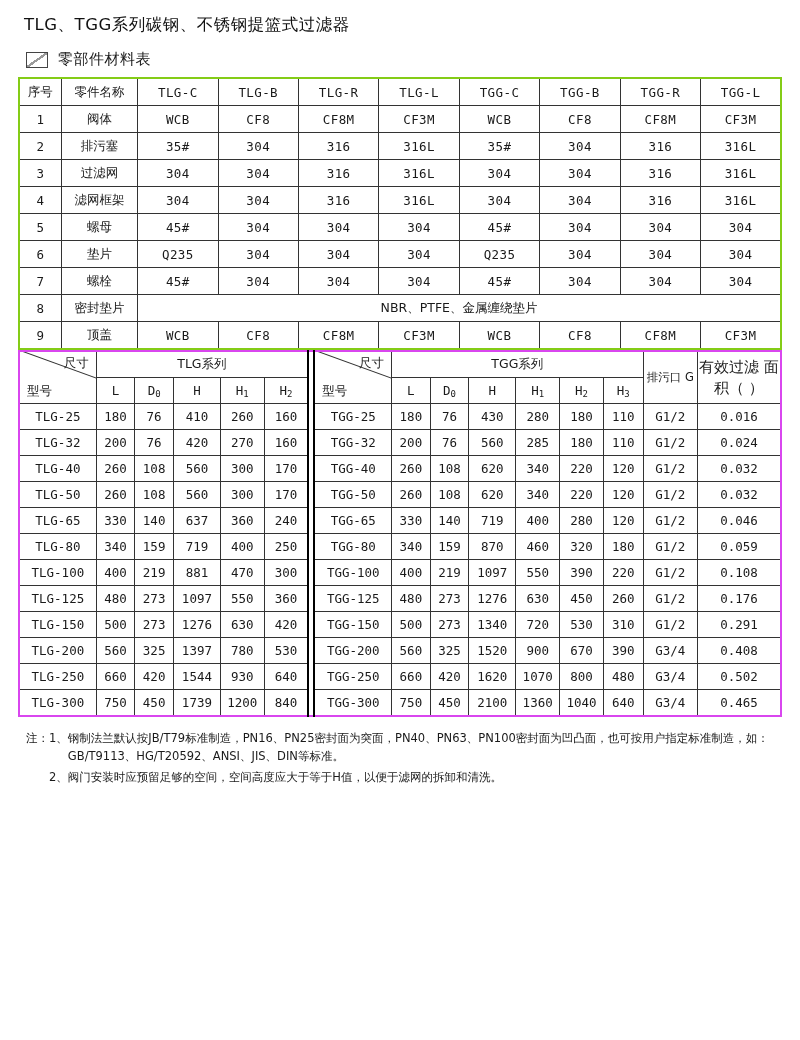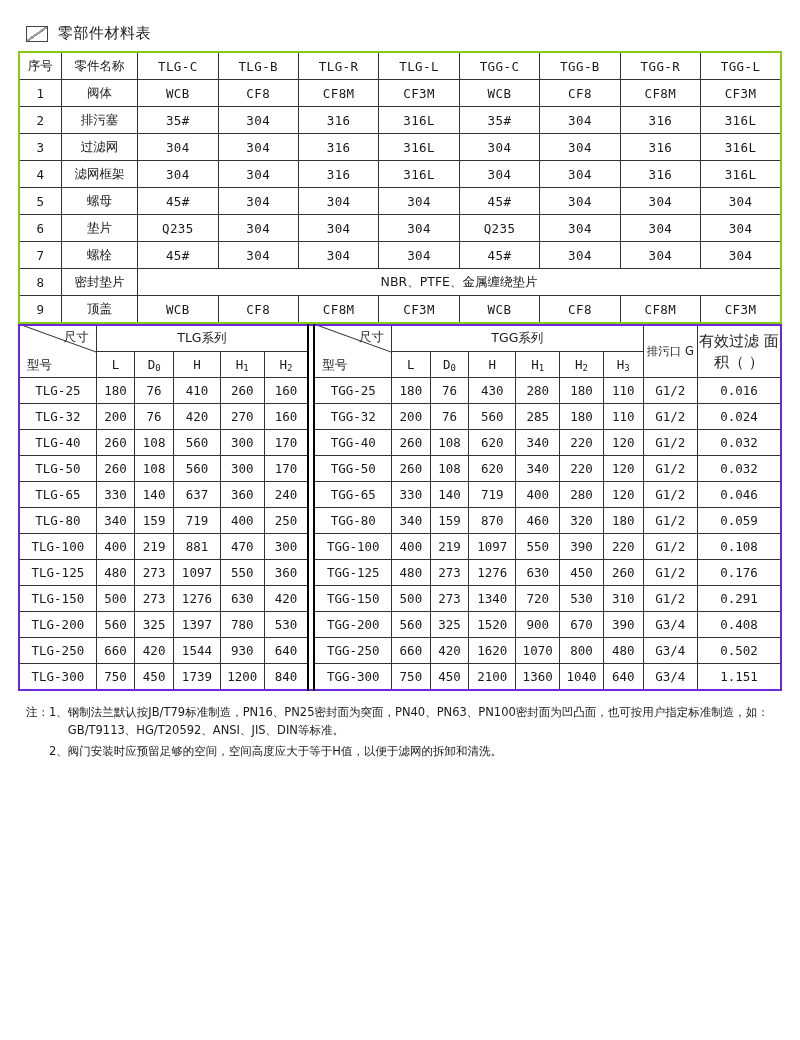--- a/index.html
+++ b/index.html
@@ -72,21 +72,21 @@
     font-family: "DejaVu Sans", "Liberation Sans", sans-serif;
     font-size: 12.5px;
   }
   .unit-line {
     text-align: right;
     font-size: 11.5px;
     margin: 2px 6px 4px 0;
     font-family: "DejaVu Sans", sans-serif;
   }
   .dim-table {
-    border: 2px solid #6d28d9;
+    border: 2px solid #d946ef;
   }
   .dim-table td {
     border: 1px solid #333;
     text-align: center;
     height: 25px;
     font-size: 12.5px;
     font-family: "DejaVu Sans Mono", "Liberation Mono", monospace;
     padding: 0 1px;
   }
   .dim-table td.hdr {
@@ -156,20 +156,21 @@
     vertical-align: baseline;
     position: relative;
     top: 2px;
   }
 </style>
 </head>
 <body>
 
 <div class="page">
 
+  <h1 class="doc-title">TLG、TGG系列碳钢、不锈钢提篮式过滤器</h1>
 
   <div class="section-head">
     <span class="section-mark"></span>
     <span class="section-title">零部件材料表</span>
   </div>
 
   <table class="mat-table">
     <colgroup>
       <col style="width:42px">
         <col style="width:76px">
@@ -552,21 +553,21 @@
         <td>1200</td>
         <td>840</td>
         <td>TGG-300</td>
         <td>750</td>
         <td>450</td>
         <td>2100</td>
         <td>1360</td>
         <td>1040</td>
         <td>640</td>
         <td>G3/4</td>
-        <td>1.151</td>
+        <td>0.465</td>
       </tr>
     </tbody>
   </table>
 
   <div class="notes">
     <div class="n-row">
       <span class="n-label">注：</span>
       <span class="n-label">1、</span>
       <span class="n-body">钢制法兰默认按JB/T79标准制造，PN16、PN25密封面为突面，PN40、PN63、PN100密封面为凹凸面，也可按用户指定标准制造，如：GB/T9113、HG/T20592、ANSI、JIS、DIN等标准。</span>
     </div>

